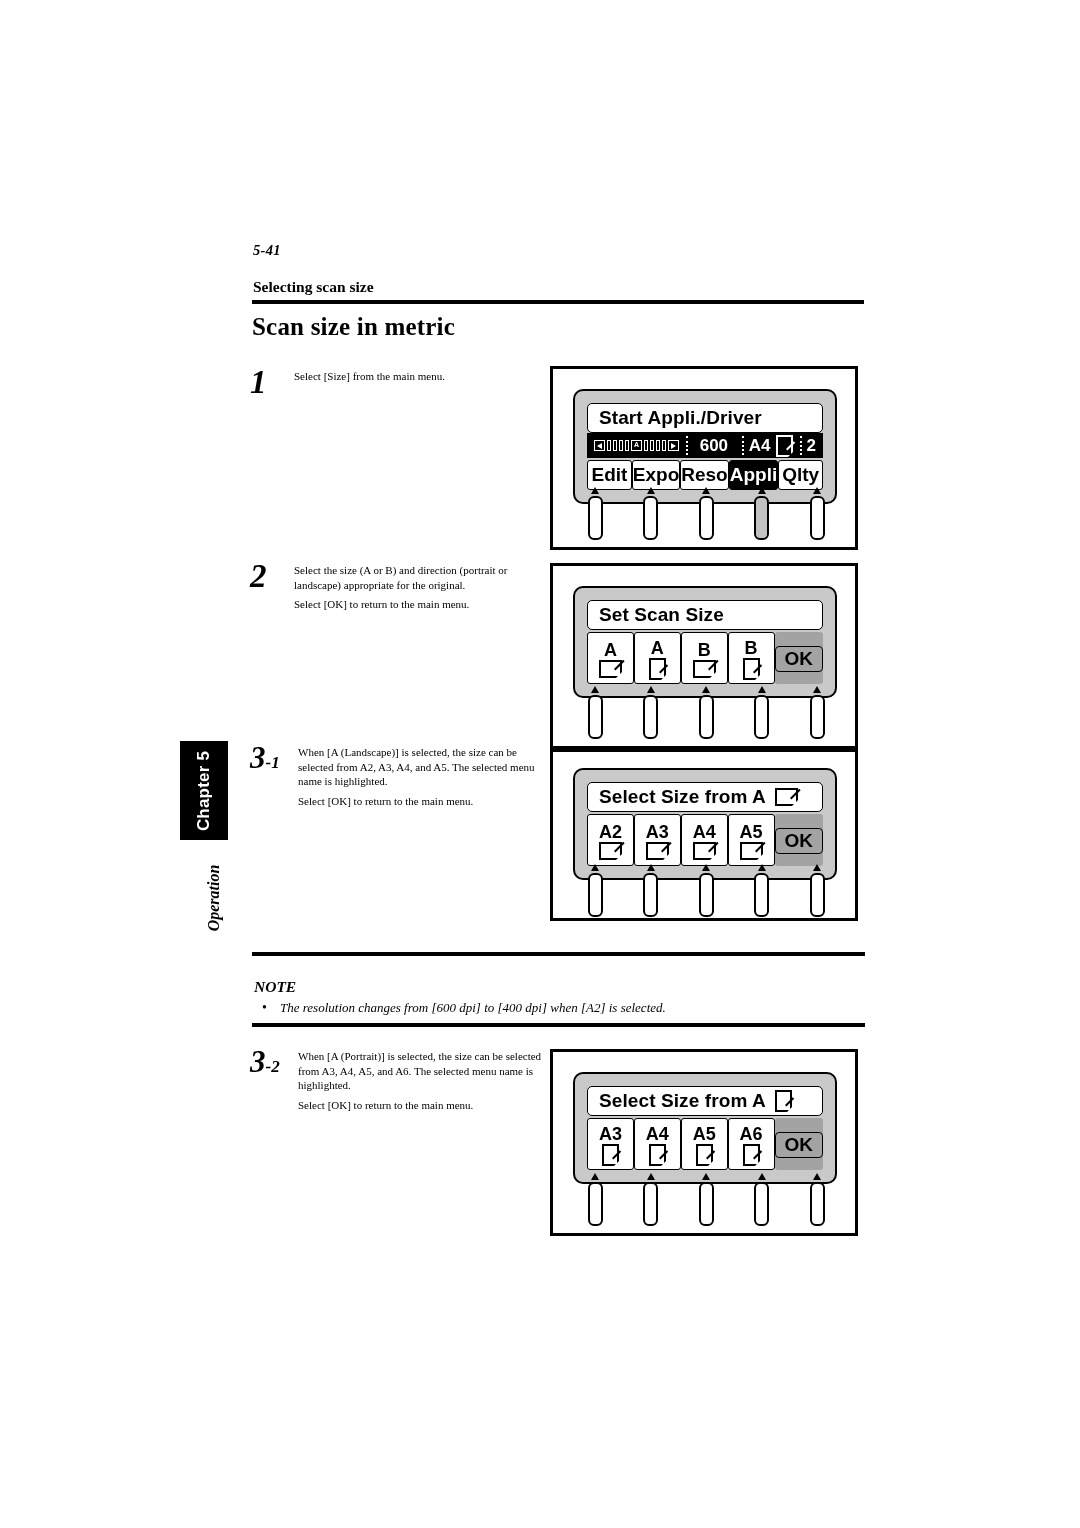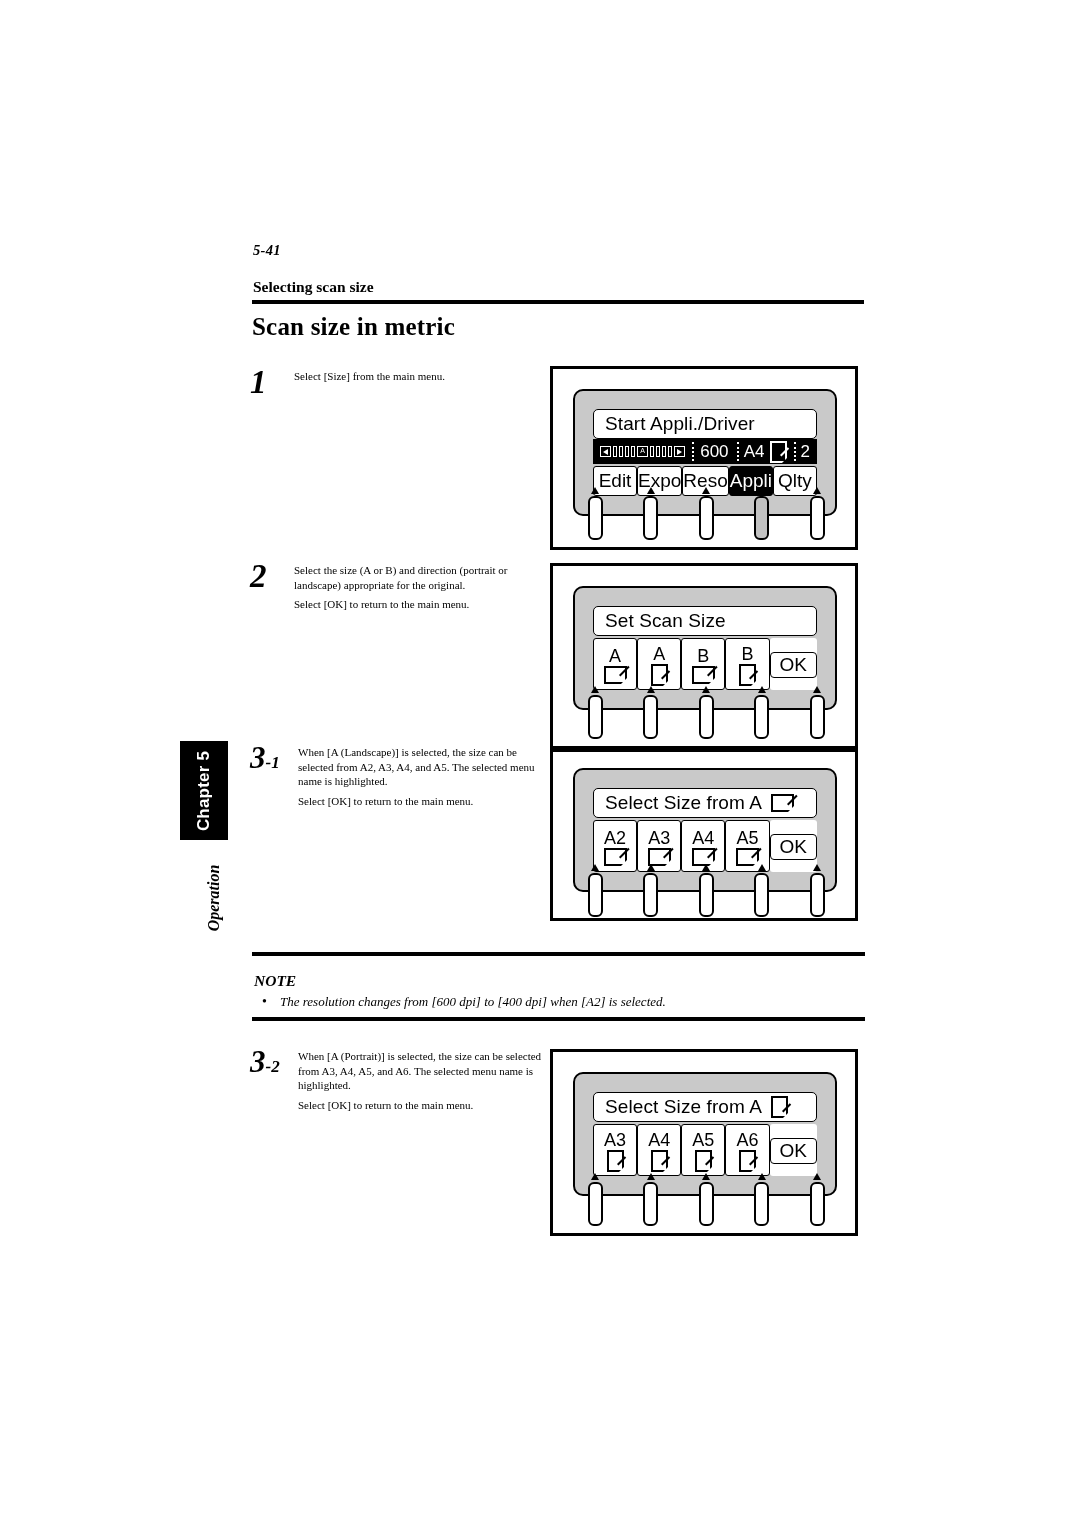--- a/index.html
+++ b/index.html
@@ -130,21 +130,21 @@
   #step3a .step-num, #step3b .step-num { font-size: 31px; }
 
   
   .note {
     position: absolute;
     left: 236px; top: 952px;
     width: 613px;
   }
   .note-rule-top { height: 4px; background: #000; }
   .note-rule-bot { height: 4px; background: #000; }
-  .note-inner { padding: 16px 0 6px 2px; }
+  .note-inner { padding: 22px 0 6px 2px; }
   .note-title {
     font-family: "Liberation Serif", serif;
     font-style: italic;
     font-weight: bold;
     font-size: 15.5px;
     margin-bottom: 3px;
   }
   .note-list {
     margin: 0; padding: 0; list-style: none;
   }
@@ -177,21 +177,22 @@
   #frame4 { left: 534px; top: 1049px; width: 308px; height: 187px; }
 
   .lcd {
     position: absolute;
     left: 20px; top: 20px;
     width: 264px;
     border: 2px solid #000;
     border-radius: 10px;
     background: #c9c9c9;
     box-sizing: border-box;
-    padding: 18px;
+    padding: 12px;
+    font-weight: bold;
   }
   #frame3 .lcd { top: 16px; }
 
   
   .lcd-title {
     height: 30px;
     background: #fff;
     border: 1.5px solid #000;
     border-radius: 5px;
     box-sizing: border-box;
@@ -341,21 +342,21 @@
     justify-content: center;
     gap: 1px;
     padding-top: 2px;
   }
   .key .key-label {
     font-family: "Liberation Sans", sans-serif;
     font-size: 18px;
     line-height: 1;
   }
   .key.ok-key {
-    background: #ffffff;
+    background: #a3a3a3;
     border: none;
   }
   .key .ok-box {
     border: 1.8px solid #000;
     border-radius: 4px;
     padding: 2px 9px;
     font-family: "Liberation Sans", sans-serif;
     font-size: 19px;
     line-height: 1.05;
   }

